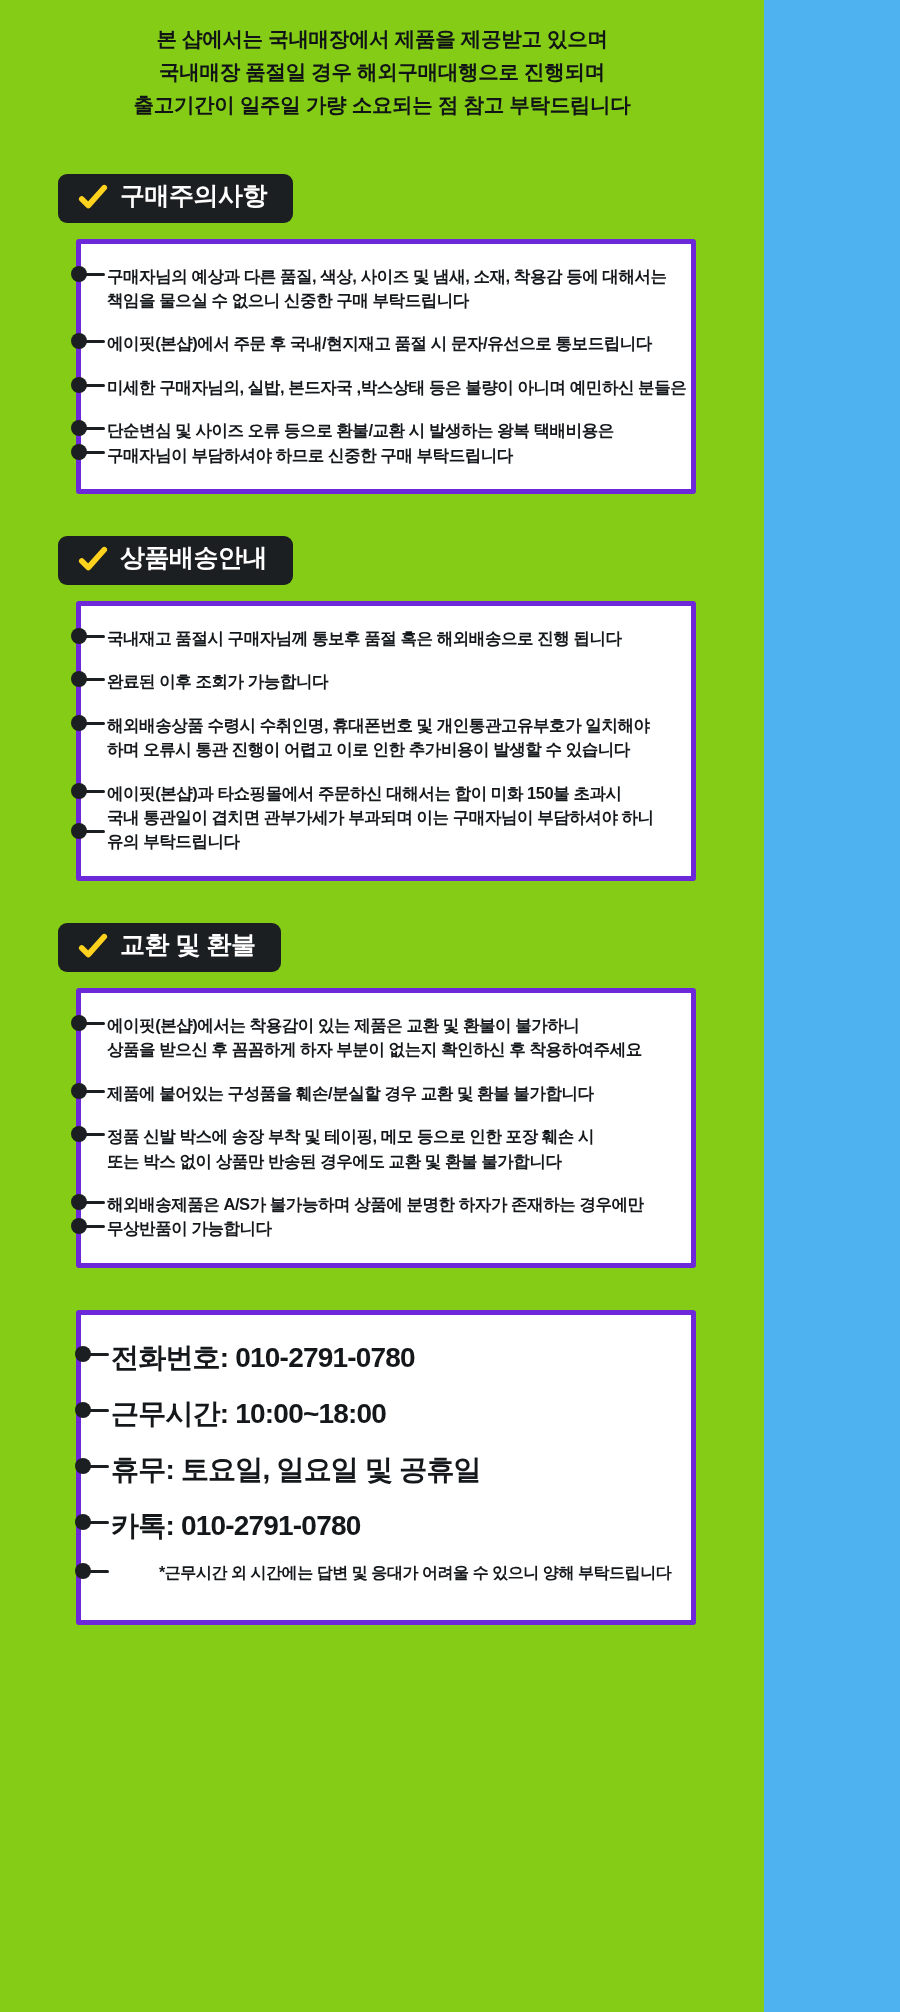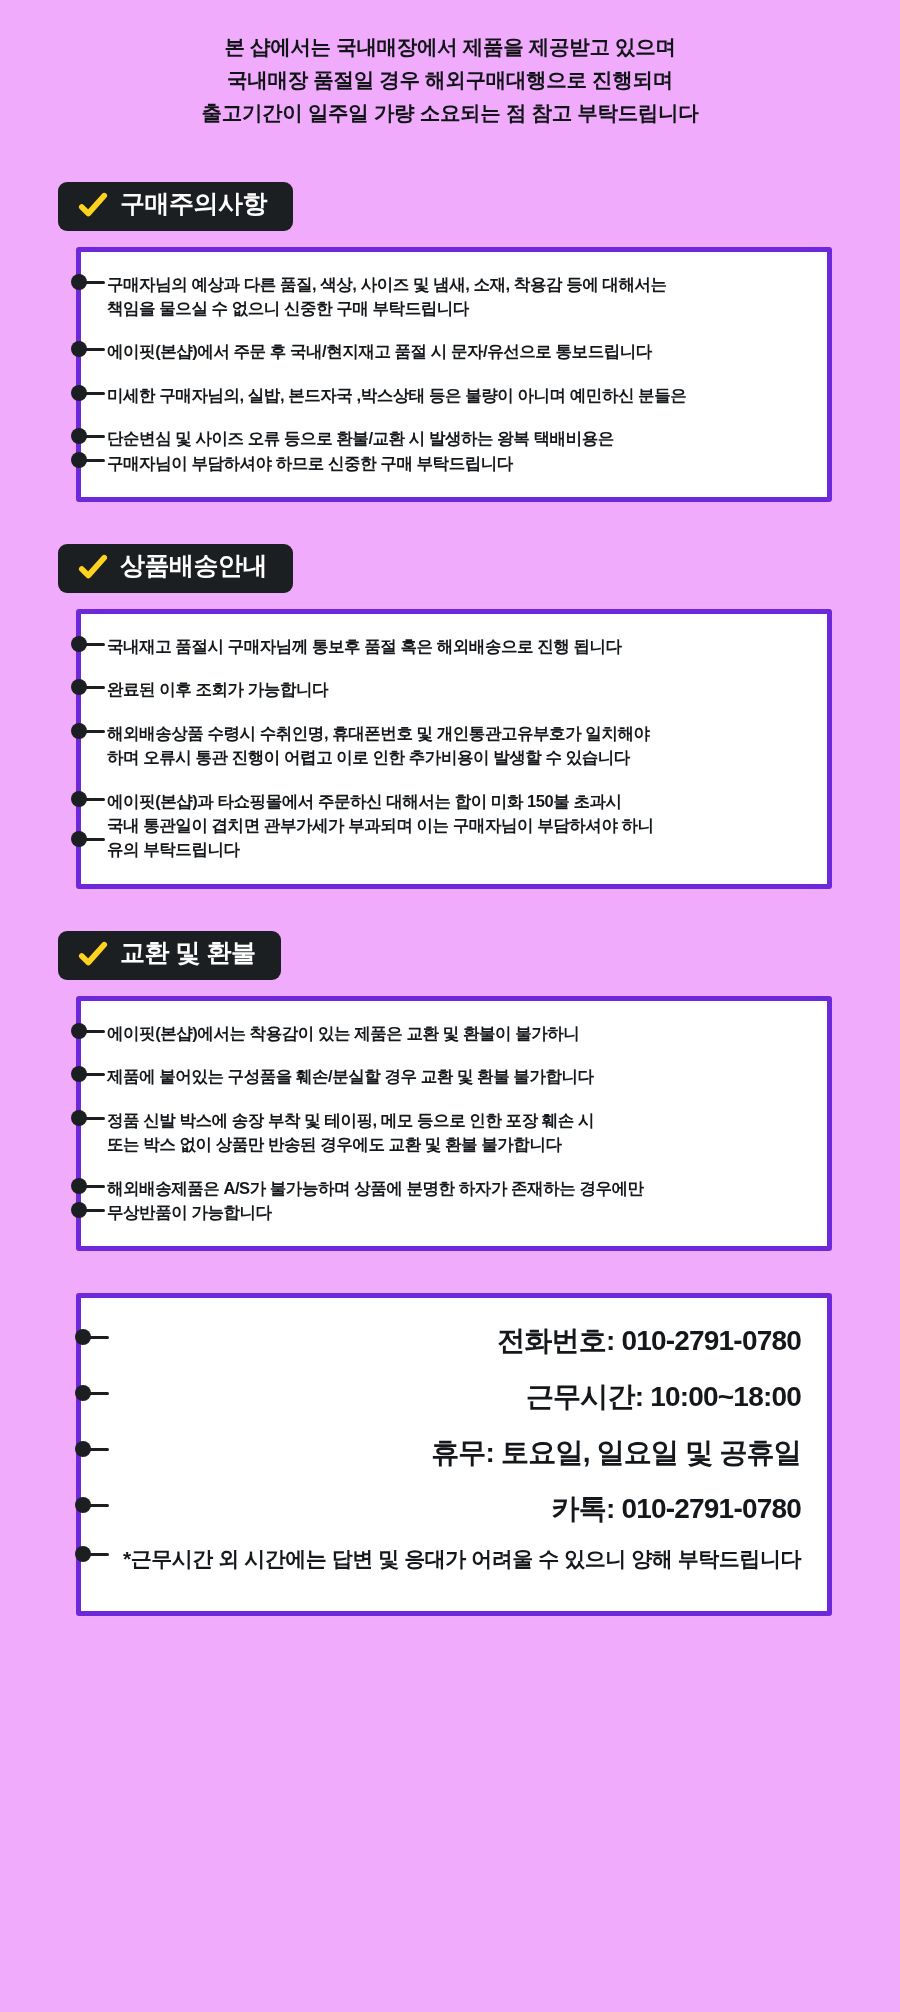--- a/index.html
+++ b/index.html
@@ -6,25 +6,25 @@
     margin: 0;
     padding: 0;
   }
   body {
     width: 900px;
     background: #4db2ef;
     font-family: "Liberation Sans", sans-serif;
     -webkit-font-smoothing: antialiased;
   }
   .page {
-    width: 900px;
+    width: 764px;
     min-height: 2012px;
     box-sizing: border-box;
-    background: #f0abfc;
-    padding: 8px 0 40px 0;
+    background: #84cc16;
+    padding: 0 0 40px 0;
     position: relative;
   }
 
   
   .notice {
     padding: 22px 40px 10px 40px;
     text-align: center;
   }
   .notice-line {
     color: #111416;
@@ -116,36 +116,36 @@
     top: 0;
     width: 16px;
     height: 16px;
     background: #1c1f22;
     border-radius: 50%;
   }
 
   
   .box.cs {
     padding: 22px 26px 22px 30px;
-    text-align: right;
   }
   .cs .item {
     margin-bottom: 14px;
   }
   .cs .item-line {
     font-size: 28px;
     font-weight: 800;
     letter-spacing: -0.8px;
     line-height: 1.5;
   }
   .cs .item.note .item-line {
-    font-size: 21px;
+    font-size: 16px;
     font-weight: 700;
     letter-spacing: -0.45px;
     line-height: 1.45;
+    margin-left: 48px;
   }
   .cs .pin {
     top: 9px;
   }
   .cs .item.note .pin {
     top: 2px;
   }
 </style>
 </head>
 <body>
@@ -278,20 +278,21 @@
     </div>
     <div class="box-wrap">
       <div class="box">
 
         <div class="item">
           <span class="pin" style="top:2px">
               <span class="stick"></span>
               <span class="knob"></span>
             </span>
           <div class="item-line">에이핏(본샵)에서는 착용감이 있는 제품은 교환 및 환불이 불가하니</div>
+          <div class="item-line">상품을 받으신 후 꼼꼼하게 하자 부분이 없는지 확인하신 후 착용하여주세요</div>
         </div>
 
         <div class="item">
           <span class="pin" style="top:2px">
               <span class="stick"></span>
               <span class="knob"></span>
             </span>
           <div class="item-line">제품에 붙어있는 구성품을 훼손/분실할 경우 교환 및 환불 불가합니다</div>
         </div>
 

